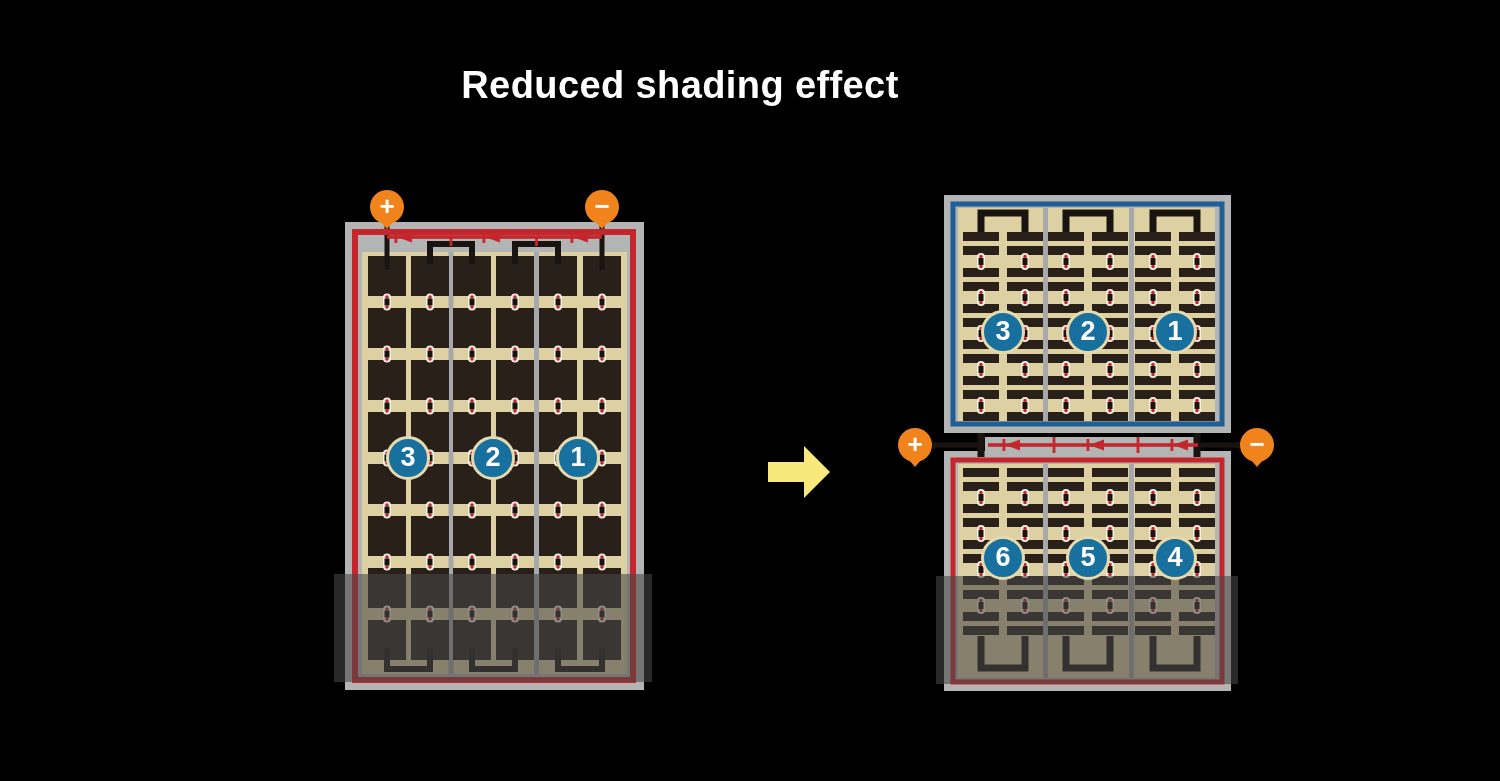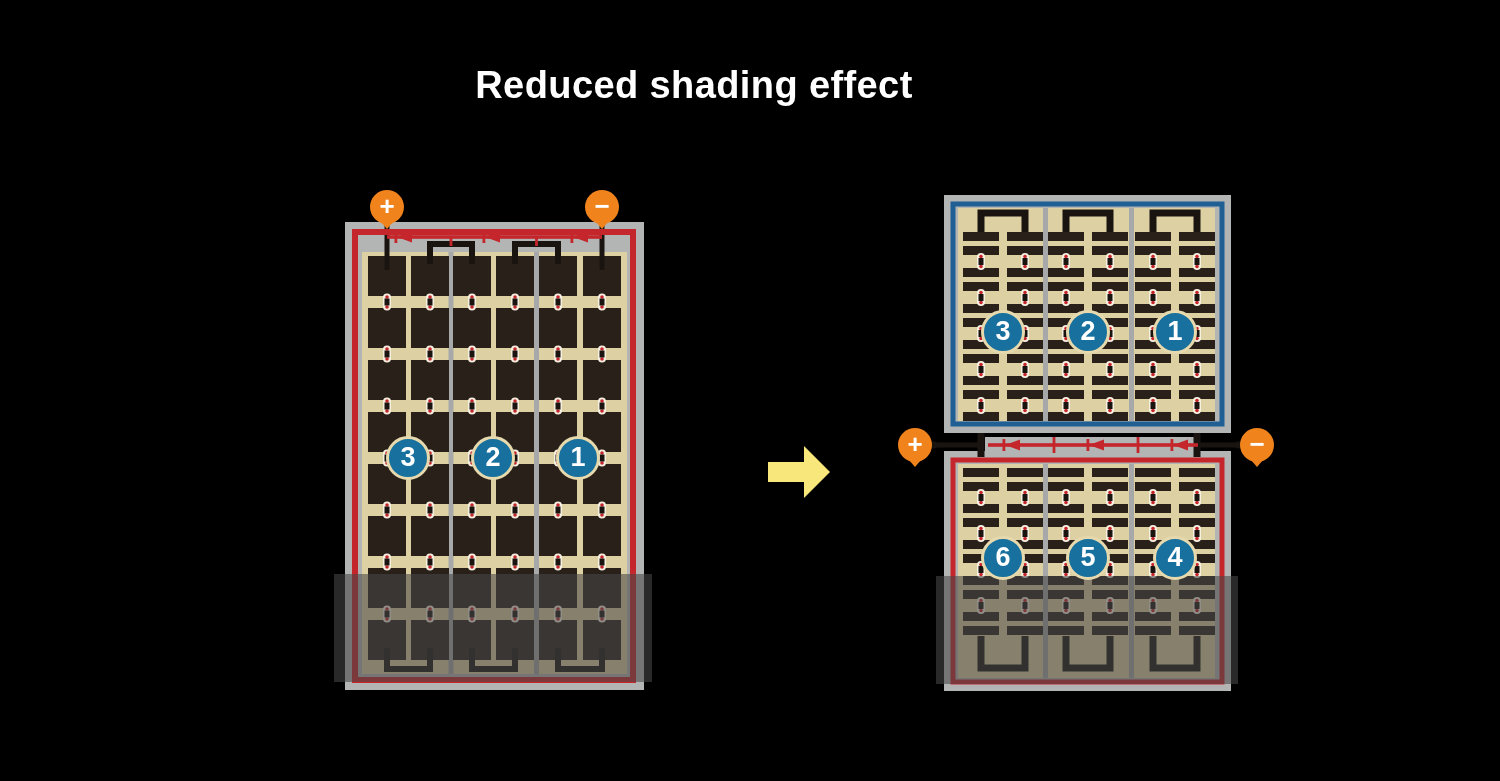--- a/index.html
+++ b/index.html
@@ -1,19 +1,19 @@
 <!DOCTYPE html>
 <html style="--background: #000000; --title_text: #ffffff; --panel_frame_gray: #b3b5b4; --panel_divider_gray: #a6a8aa; --cell_tan: #ddd0a2; --cell_dark: #2a201a; --circuit_red: #c5262c; --circuit_blue: #1f5f94; --badge_blue: #17709d; --badge_ring_cream: #e6d9ad; --terminal_orange: #f0831c; --wire_black: #1a1410; --arrow_yellow: #f8e87b; --connector_white: #f6f0e1; --connector_dot_red: #c5262c; --shade_overlay: rgba(70,70,70,0.58);"><head>
 <meta charset="utf-8">
 <style>
   html,body{margin:0;padding:0;background:#000;}
   .stage{position:relative;width:1500px;height:781px;background:var(--background,#000);
          overflow:hidden;font-family:"Liberation Sans", sans-serif;}
   .title{position:absolute;left:0;top:64px;width:1360px;text-align:center;
-         color:var(--title_text,#fff);font-size:38px;font-weight:bold;letter-spacing:.4px;padding-left:14px;}
+         color:var(--title_text,#fff);font-size:38px;font-weight:bold;letter-spacing:.4px;}
   svg.panel{position:absolute;}
   .badge{position:absolute;width:44px;height:44px;box-sizing:border-box;border-radius:50%;
          background:var(--badge_blue);border:3px solid var(--badge_ring_cream);
          color:#fff;font-size:27px;font-weight:bold;text-align:center;line-height:37px;z-index:5;}
   .terminal{position:absolute;width:34px;height:34px;border-radius:50%;
             background:var(--terminal_orange);z-index:6;}
   .terminal .tsym{display:block;width:34px;height:34px;text-align:center;line-height:33px;
             color:#fff;font-size:26px;font-weight:bold;}
   .terminal .tail{position:absolute;left:50%;bottom:-5px;margin-left:-6px;width:0;height:0;
             border-left:6px solid transparent;border-right:6px solid transparent;

